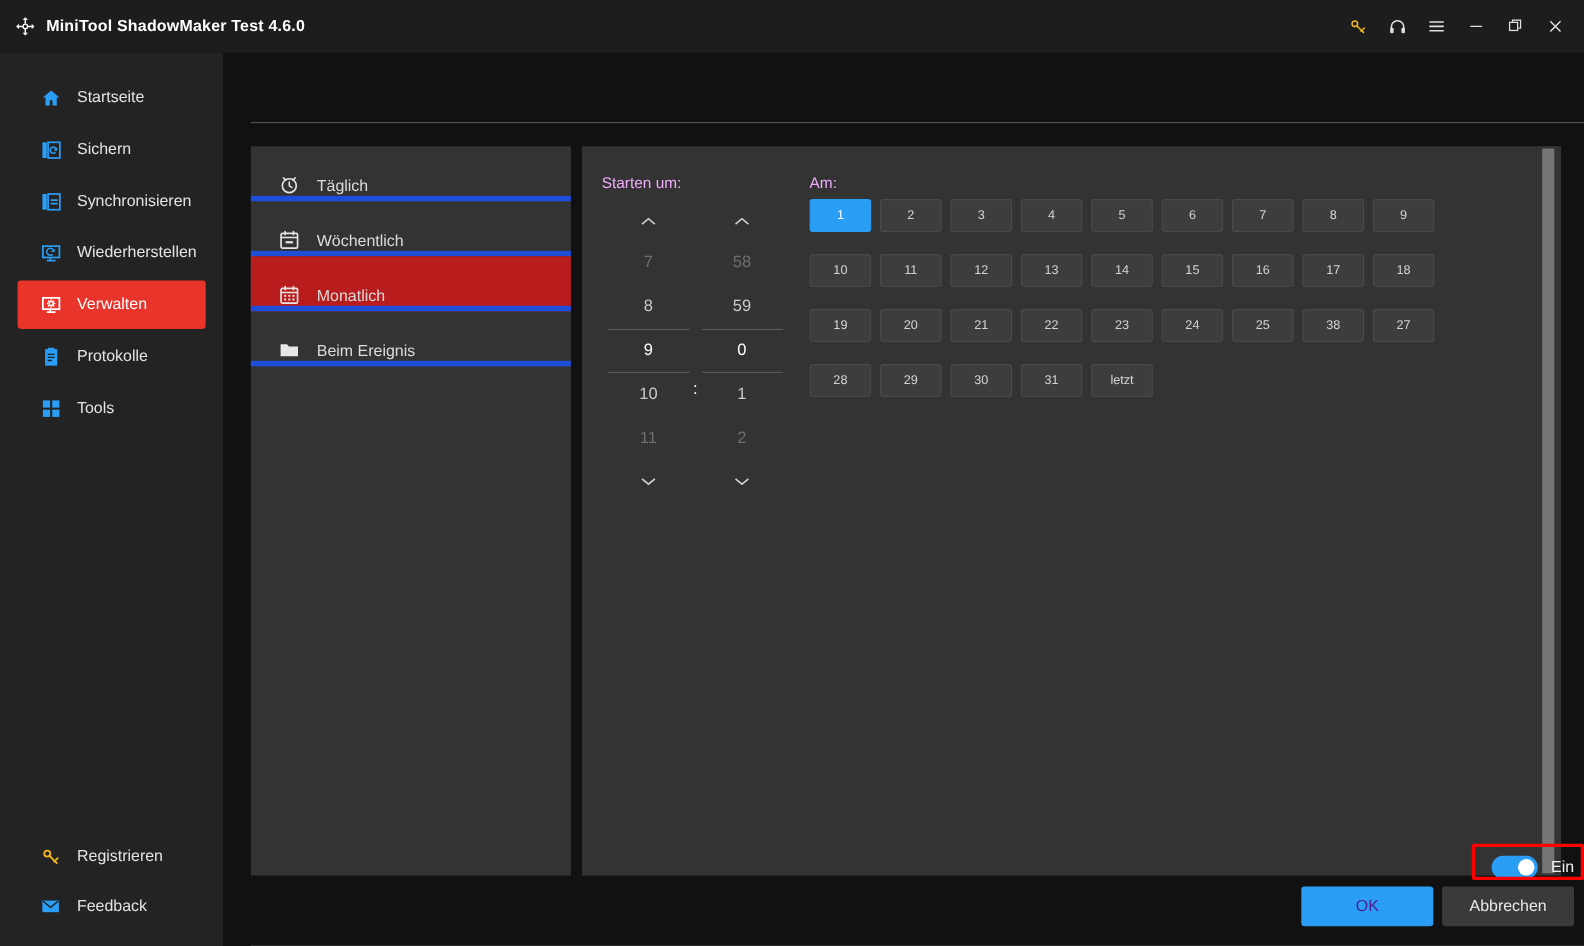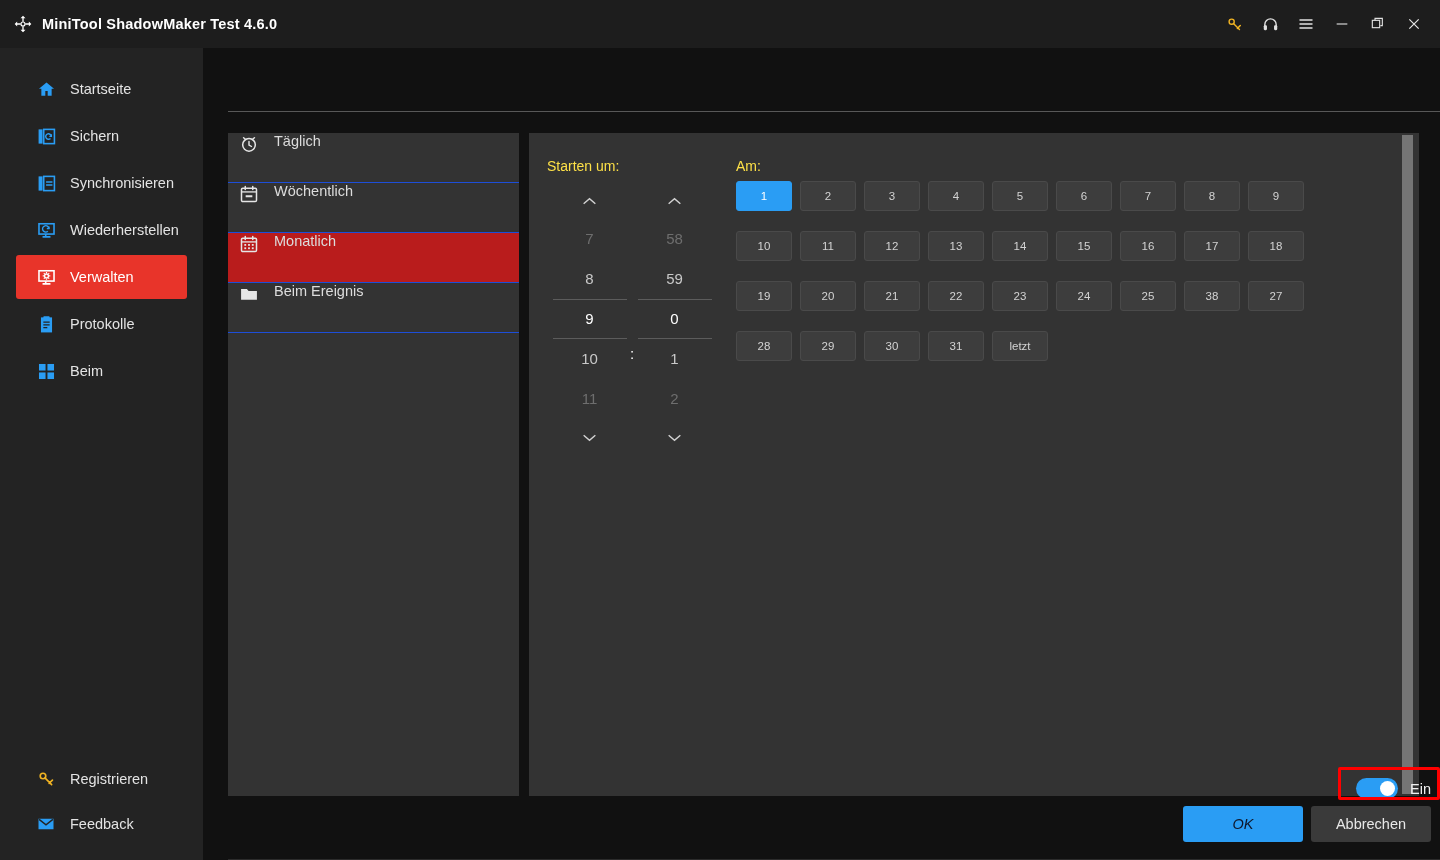--- a/index.html
+++ b/index.html
@@ -63,41 +63,41 @@
   .head-accent { width: 4px; height: 19px; background: #2a9df4; margin-right: 13px; }
   .head-title { color: #f0f0f0; font-size: 17px; }
   .head-rule { position: absolute; left: 0; top: 63px; width: 1212px; height: 1px; background: #585858; }
 
   
   .type-panel {
     position: absolute; left: 0; top: 85px; width: 291px; height: 663px;
     background: #333333;
   }
   .type-item {
-    display: flex; align-items: flex-start; height: 50px; padding-left: 10px; gap: 15px;
-    border-bottom: 1px solid #1d4ed8;
+    display: flex; align-items: flex-end; height: 50px; padding-left: 24px; gap: 15px;
+    border-bottom: 5px solid #1d4ed8;
   }
   .type-item.selected { background: #b91c1c; }
   .type-ico { width: 21px; height: 21px; flex: 0 0 21px; display: flex; align-items: center; justify-content: center; }
   .type-label { color: #dcdcdc; font-size: 14.5px; }
 
   
   .detail-panel {
     position: absolute; left: 301px; top: 85px; width: 890px; height: 663px;
     background: #333333;
   }
   .scroll-track {
     position: absolute; right: 0; top: 0; width: 22px; height: 663px; background: #333333;
   }
   .scroll-thumb {
     position: absolute; left: 5px; top: 2px; width: 11px; height: 659px;
     background: #757575; border-radius: 0px;
   }
 
-  .sec-label { position: absolute; color: #fde047; font-size: 14px; }
+  .sec-label { position: absolute; color: #f0abfc; font-size: 14px; }
 
   
   .timepicker { position: absolute; left: 18px; top: 50px; width: 170px; }
   .tp-arrows { display: flex; }
   .tp-col { width: 85px; display: flex; flex-direction: column; align-items: center; }
   .tp-arrow { height: 36px; display: flex; align-items: center; justify-content: center; width: 100%; }
   .tp-val {
     height: 40px; line-height: 40px; width: 74px; text-align: center;
     font-size: 15px; color: #c9c9c9;
   }
@@ -138,21 +138,21 @@
   .toggle-label { color: #f0f0f0; font-size: 14.5px; }
   .redbox {
     position: absolute; right: 0px; top: 7px; width: 102px; height: 33px;
     border: 3px solid #ff0000; border-radius: 2px; pointer-events: none;
   }
   .btn-row { position: absolute; right: 9px; top: 46px; display: flex; gap: 8px; }
   .btn {
     width: 120px; height: 36px; border-radius: 3px; font-size: 14.5px;
     display: flex; align-items: center; justify-content: center;
   }
-  .btn-ok { background: #2a9df4; color: #0f172a; font-style: italic; }
+  .btn-ok { background: #2a9df4; color: #4c1d95; }
   .btn-cancel { background: #3a3a3a; color: #e8e8e8; }
   .footer-rule { position: absolute; left: 0; bottom: 0; width: 1212px; height: 1px; background: #2c2c2c; }
 </style>
 </head>
 <body>
 
 <div id="app">
 
   <div class="titlebar">
     <div class="title-left">
@@ -277,21 +277,21 @@
 
       <div class="nav-item">
         <span class="nav-ico">
           <svg width="19" height="19" viewBox="0 0 24 24">
             <rect x="2.5" y="2.5" width="8.3" height="8.3" fill="#2a9df4"></rect>
             <rect x="13.2" y="2.5" width="8.3" height="8.3" fill="#2a9df4"></rect>
             <rect x="2.5" y="13.2" width="8.3" height="8.3" fill="#2a9df4"></rect>
             <rect x="13.2" y="13.2" width="8.3" height="8.3" fill="#2a9df4"></rect>
           </svg>
         </span>
-        <span class="nav-label">Beim</span>
+        <span class="nav-label">Tools</span>
       </div>
     </div>
 
     <div class="nav-bottom">
       <div class="nav-item">
         <span class="nav-ico">
           <svg width="18" height="18" viewBox="0 0 24 24">
             <circle cx="8" cy="8" r="3.7" fill="none" stroke="#f0b323" stroke-width="2.2"></circle>
             <path d="M10.6 10.6L19.5 19.5M16.2 17.8l2.2-2.2M18.8 15.2l1.8-1.8" stroke="#f0b323" stroke-width="2.2" fill="none" stroke-linecap="round"></path>
           </svg>

